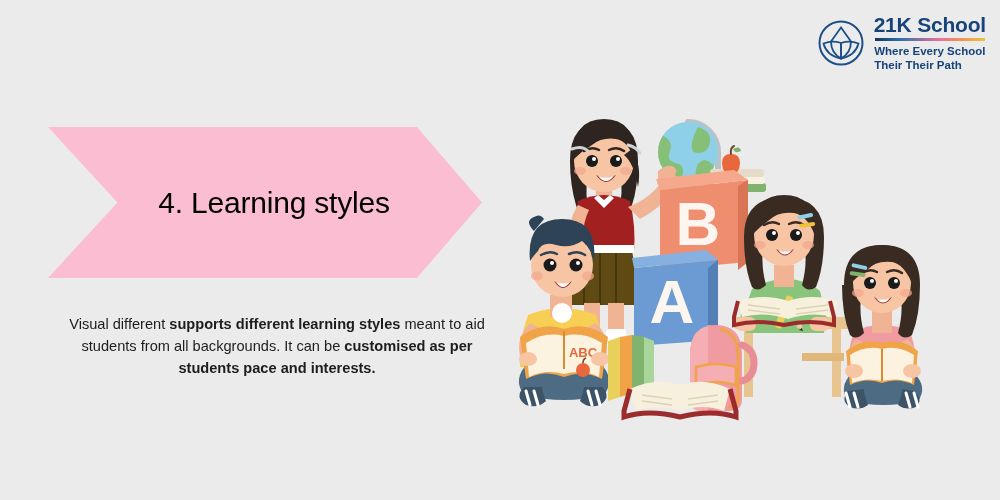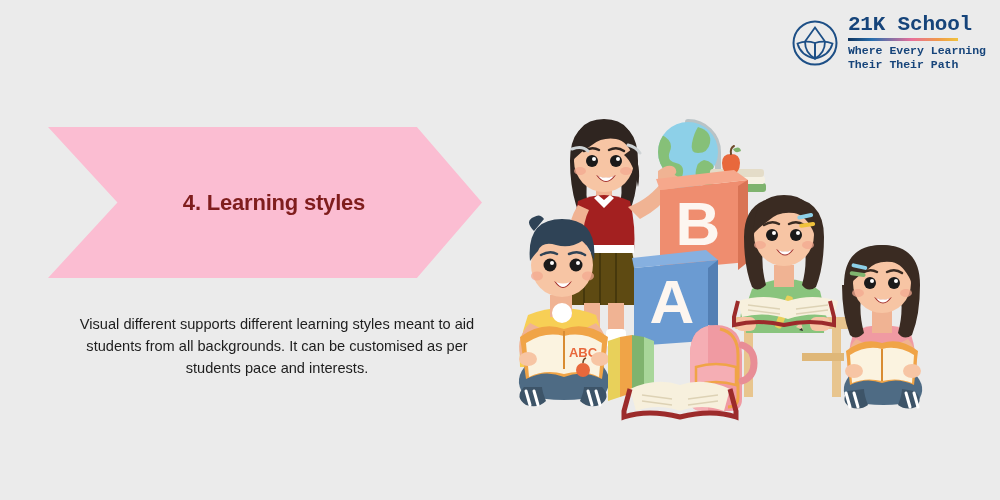--- a/index.html
+++ b/index.html
@@ -25,22 +25,21 @@
     gap: 9px;
   }
   #brand-logo .mark {
     width: 48px;
     height: 48px;
     flex: 0 0 48px;
   }
   #brand-logo .wordmark {
     display: flex;
     flex-direction: column;
-    align-items: flex-start;
-    font-family: Liberation Mono, monospace;
+    align-items: center;
   }
   #brand-logo .brand-name {
     font-size: 21px;
     font-weight: bold;
     color: #16447a;
     letter-spacing: -0.2px;
     line-height: 1;
     white-space: nowrap;
   }
   #brand-logo .brand-rule {
@@ -66,40 +65,40 @@
     width: 434px;
     height: 151px;
     background: #fbbdd2;
     -webkit-clip-path: polygon(0 0, 85% 0, 100% 50%, 85% 100%, 0 100%, 16% 50%);
     clip-path: polygon(0 0, 85% 0, 100% 50%, 85% 100%, 0 100%, 16% 50%);
     display: flex;
     align-items: center;
     justify-content: center;
   }
   #headline-banner .headline-text {
-    font-size: 22px;
-    font-weight: bold;
-    color: #7f1d1d;
+    font-size: 30px;
+    font-weight: normal;
+    color: #000000;
     letter-spacing: -0.2px;
     padding-left: 18px;
     white-space: nowrap;
   }
 
   
   #body-copy {
     position: absolute;
     left: 62px;
     top: 298px;
     width: 430px;
     text-align: center;
     font-size: 14.6px;
     line-height: 1.52;
     color: #1d1d1d;
   }
-  #body-copy b { font-weight: normal; }
+  #body-copy b { font-weight: bold; }
 
   
   #classroom-illustration {
     position: absolute;
     left: 512px;
     top: 105px;
     width: 432px;
     height: 330px;
   }
   #classroom-illustration svg { display: block; width: 100%; height: 100%; }
@@ -113,21 +112,21 @@
       <circle cx="24" cy="24" r="21.5" fill="none" stroke="#1d4f86" stroke-width="2"></circle>
       <path d="M24 8.5 L34 22.5 Q34 34 24 39.5 Q14 34 14 22.5 Z" fill="none" stroke="#1d4f86" stroke-width="1.8"></path>
       <path d="M24 24 Q15 21 6.5 24.5 Q9.5 36.5 24 39.5 Z" fill="none" stroke="#1d4f86" stroke-width="1.8"></path>
       <path d="M24 24 Q33 21 41.5 24.5 Q38.5 36.5 24 39.5 Z" fill="none" stroke="#1d4f86" stroke-width="1.8"></path>
     </svg>
   </span>
   <span class="wordmark">
     <span class="brand-name">21K School</span>
     <span class="brand-rule"></span>
     <span class="brand-tagline">
-      <span>Where Every Learning</span><br>
+      <span>Where Every School</span><br>
       <span>Their Their Path</span>
     </span>
   </span>
 </div>
 
 <div id="headline-banner">
   <span class="headline-text">4. Learning styles</span>
 </div>
 
 <p id="body-copy">

